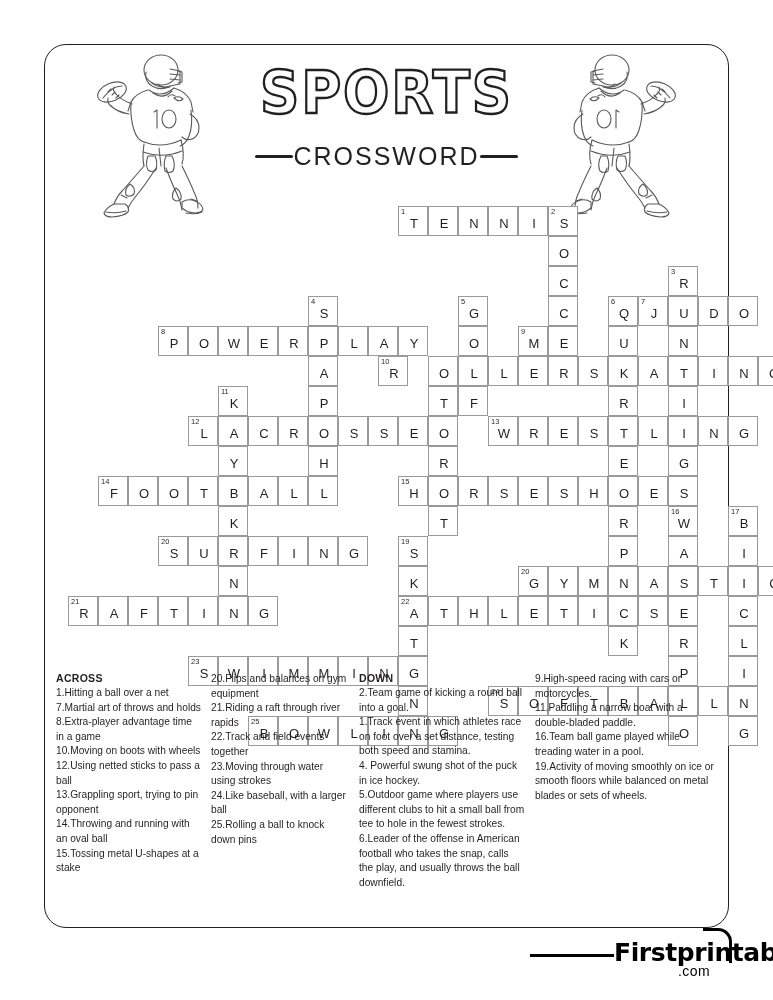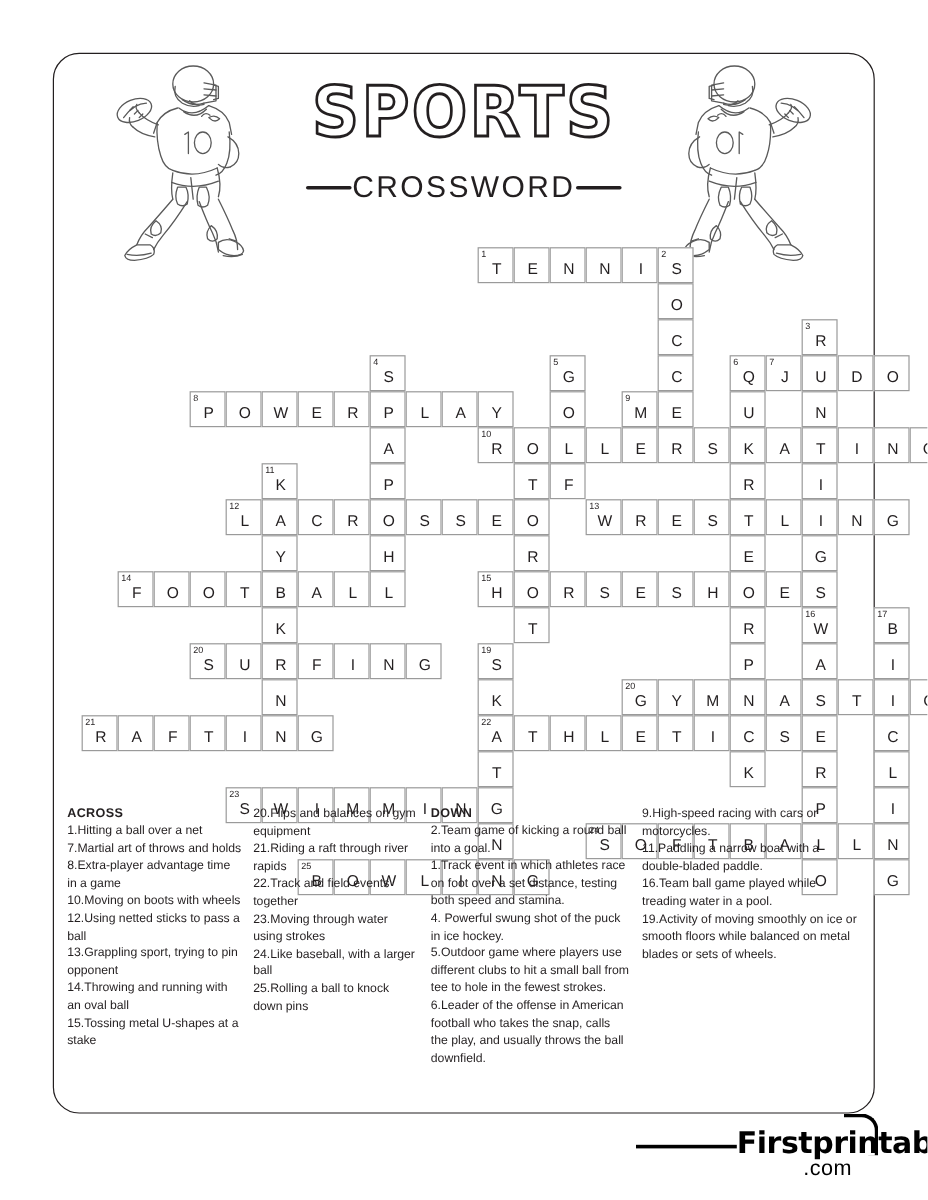--- a/index.html
+++ b/index.html
@@ -78,21 +78,21 @@
   
   .logo{position:absolute;left:530px;top:930px;width:200px;height:52px;}
   .logo-rule{position:absolute;left:0;top:24px;width:84px;height:3px;background:#000;}
   .logo-name{
     position:absolute;left:84px;top:8px;
     font-family:"DejaVu Sans",sans-serif;font-weight:bold;
     font-size:25px;letter-spacing:-0.4px;color:#000;
   }
   .logo-dotcom{
     position:absolute;right:20px;top:33px;
-    font-size:18px;color:#000;letter-spacing:0.4px;
+    font-size:14px;color:#000;letter-spacing:0.4px;
     font-family:"Liberation Sans",sans-serif;
   }
   .logo-bracket{
     position:absolute;right:-2px;top:-2px;width:26px;height:32px;
     border-right:3px solid #000;border-top:3px solid #000;
     border-top-right-radius:14px;
   }
 </style>
 </head>
 <body>
@@ -323,21 +323,21 @@
       </div>
       <div class="cell" style="left: 608px; top: 326px;">
         <span class="ltr">U</span>
       </div>
       <div class="cell" style="left: 668px; top: 326px;">
         <span class="ltr">N</span>
       </div>
       <div class="cell" style="left: 308px; top: 356px;">
         <span class="ltr">A</span>
       </div>
-      <div class="cell" style="left: 398px; top: 356px;">
+      <div class="cell" style="left: 378px; top: 356px;">
         <span class="num">10</span>
         <span class="ltr">R</span>
       </div>
       <div class="cell" style="left: 428px; top: 356px;">
         <span class="ltr">O</span>
       </div>
       <div class="cell" style="left: 458px; top: 356px;">
         <span class="ltr">L</span>
       </div>
       <div class="cell" style="left: 488px; top: 356px;">

